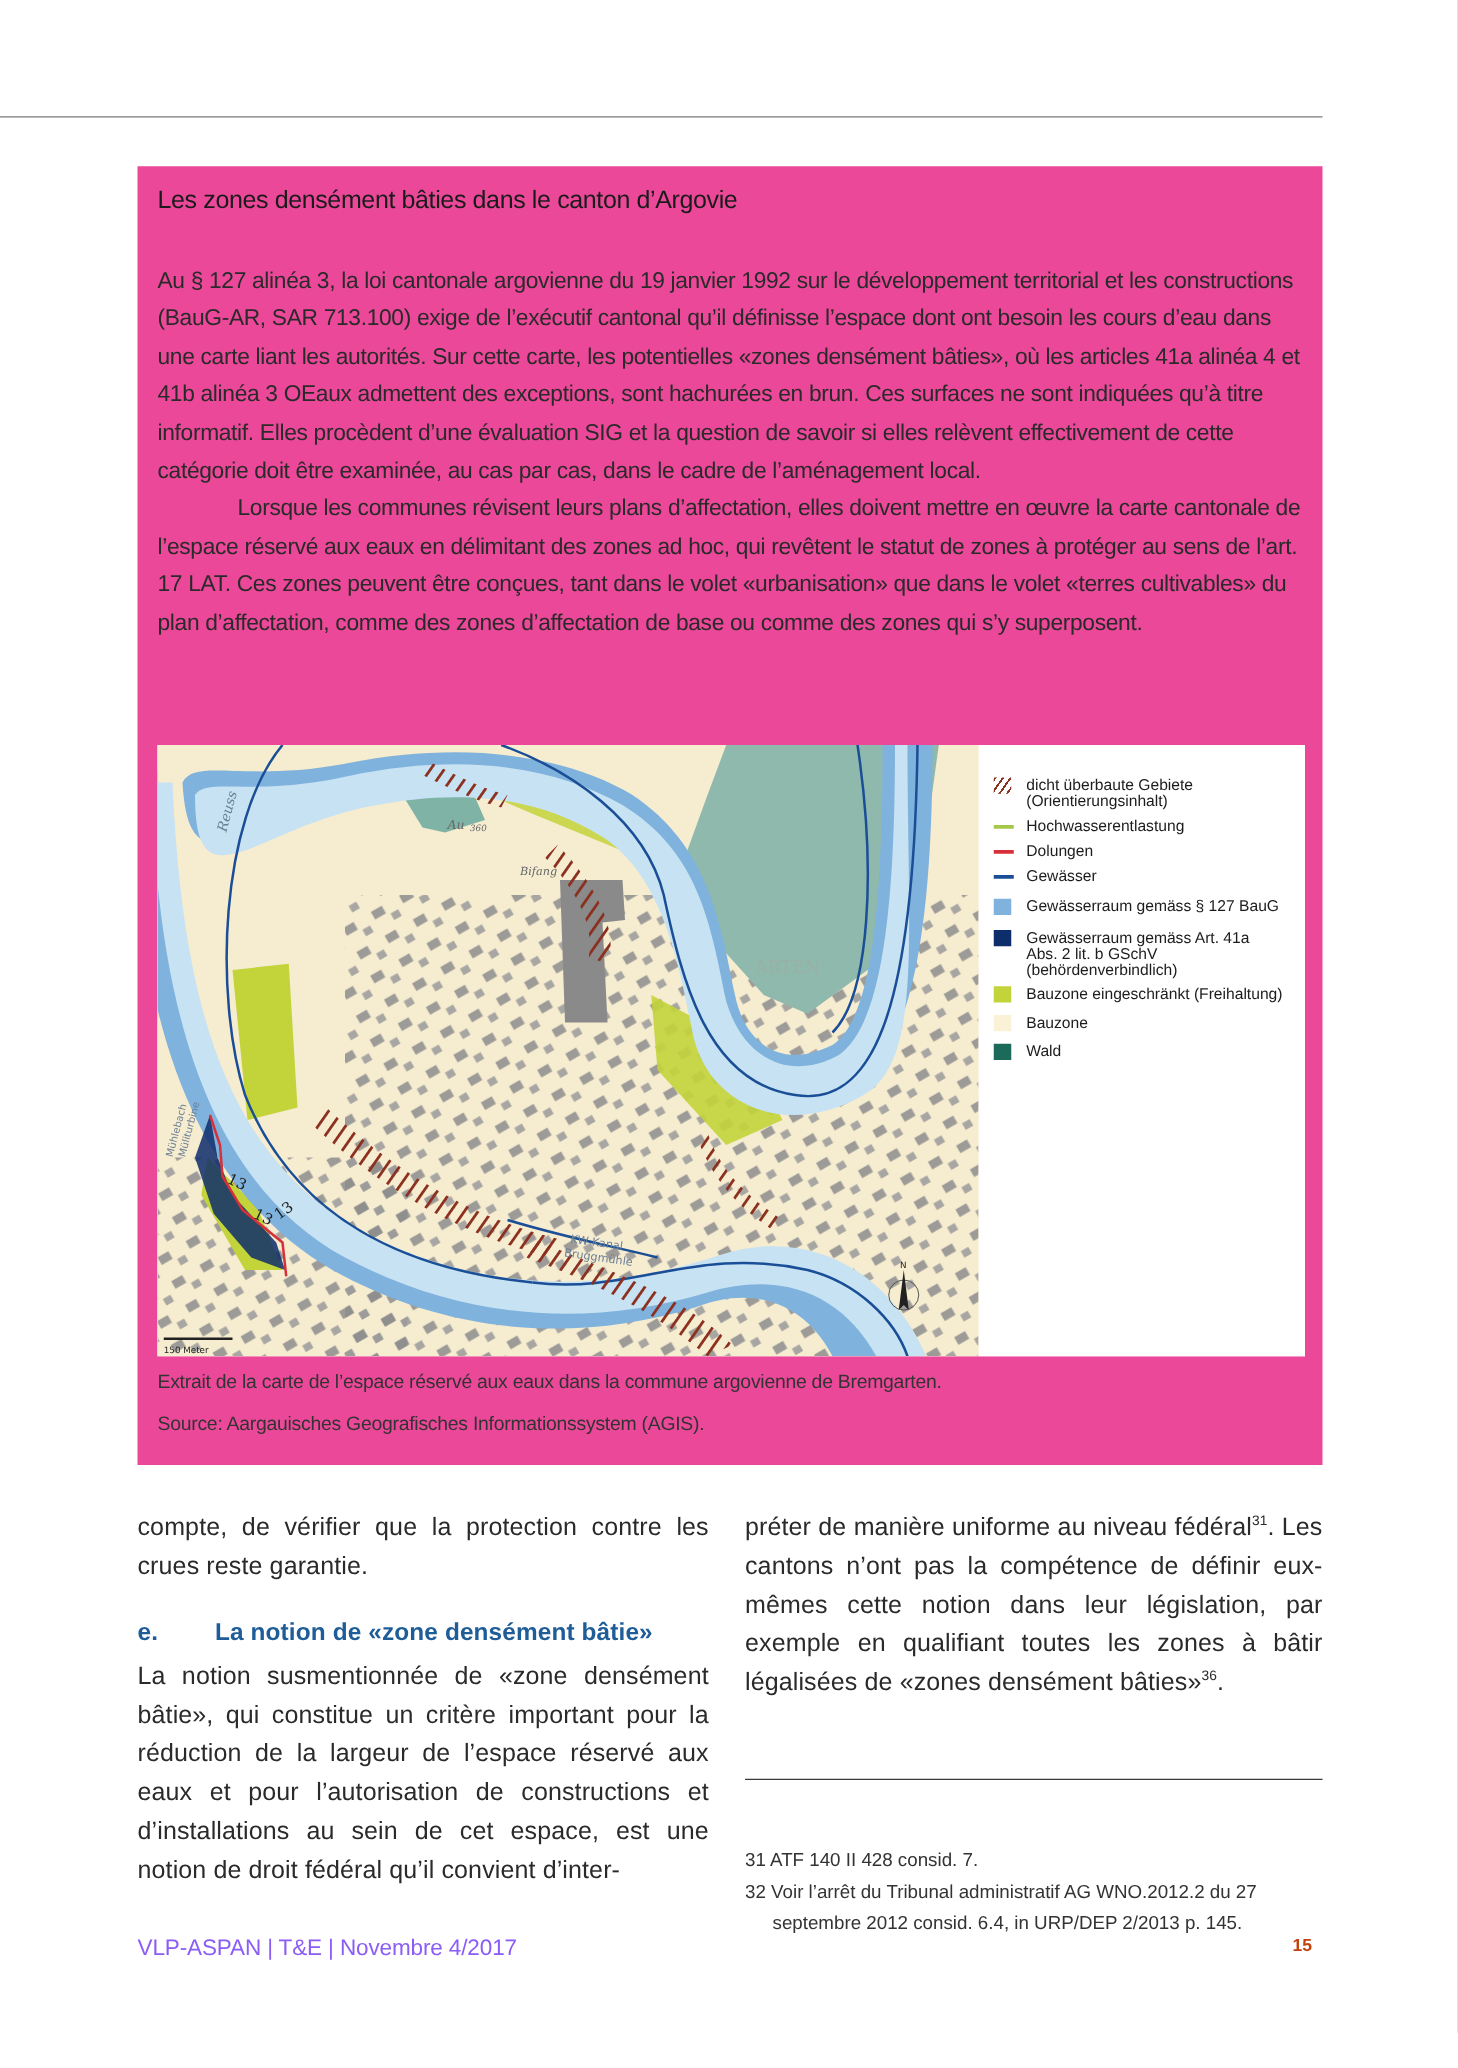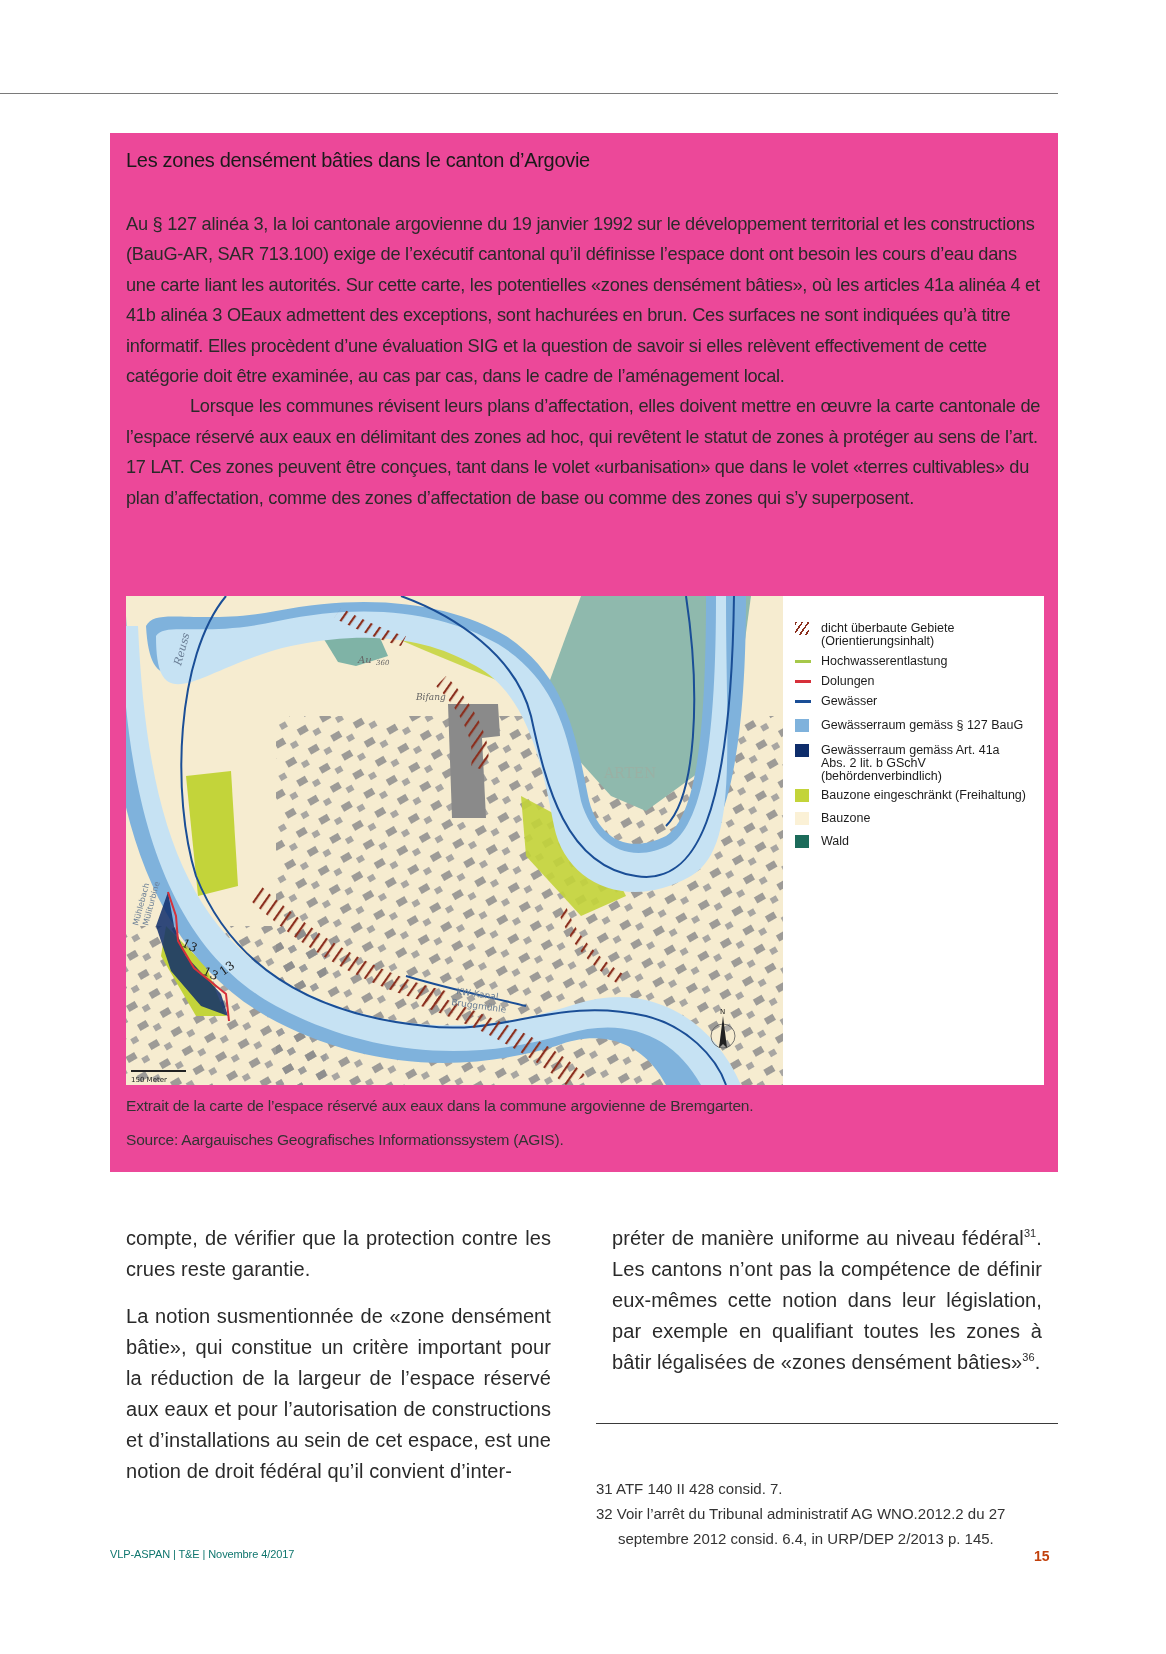--- a/index.html
+++ b/index.html
@@ -13,30 +13,30 @@
   .box-body p { margin: 0; }
   .box-body p.indent { text-indent: 64px; }
   .map-wrap { position: absolute; left: 16px; top: 463px; width: 918px; height: 489px; background: #fff; }
   .map { position: absolute; left: 0; top: 0; width: 657px; height: 489px; overflow: hidden; background: #f6ecd0; }
   .legend { position: absolute; left: 657px; top: 0; width: 261px; height: 489px; background: #fff; }
   .legend-item { position: absolute; left: 12px; display: flex; align-items: flex-start; font-size: 12.5px; line-height: 13px; color: #1c1c1c; }
   .legend-swatch { width: 14px; height: 13px; margin-right: 12px; flex-shrink: 0; }
   .legend-line { width: 16px; height: 3px; margin: 5px 10px 0 0; flex-shrink: 0; }
   .caption { position: absolute; left: 16px; font-size: 15.5px; letter-spacing: -0.2px; color: #333; }
   .col { position: absolute; font-size: 20px; line-height: 31px; color: #2a2a2a; letter-spacing: 0.1px; }
-  .col p { margin: 16px; text-align: justify; }
+  .col p { margin: 0; text-align: justify; }
   .col-left { left: 110px; top: 1207px; width: 457px; }
   .col-right { left: 596px; top: 1207px; width: 462px; }
   .heading-e { color: #1f5d99; font-weight: bold; font-size: 19.5px; margin: 22px 0 4px 0 !important; text-align: left !important; }
   .heading-e .num { display: inline-block; width: 62px; }
   sup { font-size: 11px; line-height: 0; }
   .fn-rule { position: absolute; left: 596px; top: 1423px; width: 462px; height: 1px; background: #3a3a3a; }
   .footnotes { position: absolute; left: 596px; top: 1440px; width: 470px; font-size: 15px; line-height: 25px; color: #333; margin-top: 36px; }
   .footnotes div { padding-left: 22px; text-indent: -22px; }
-  .footer-left { position: absolute; left: 110px; top: 1548px; font-size: 11px; color: #0f766e; letter-spacing: -0.1px; }
+  .footer-left { position: absolute; left: 110px; top: 1548px; font-size: 18px; color: #8b5cf6; letter-spacing: -0.1px; }
   .footer-right { position: absolute; left: 1034px; top: 1548px; font-size: 14px; font-weight: bold; color: #c2410c; }
 </style>
 </head>
 <body>
 
 <div class="top-rule"></div>
 
 <div class="box">
   <div class="box-title">Les zones densément bâties dans le canton d’Argovie</div>
   <div class="box-body">
@@ -156,20 +156,23 @@
       </div>
     </div>
   </div>
 
   <div class="caption" style="top:964px">Extrait de la carte de l’espace réservé aux eaux dans la commune argovienne de Bremgarten.</div>
   <div class="caption" style="top:998px">Source: Aargauisches Geografisches Informationssystem (AGIS).</div>
 </div>
 
 <div class="col col-left">
   <p>compte, de vérifier que la protection contre les crues reste garantie.</p>
+  <p class="heading-e">
+    <span class="num">e.</span><span>La notion de «zone densément bâtie»</span>
+  </p>
   <p>La notion susmentionnée de «zone densément bâtie», qui constitue un critère important pour la réduction de la largeur de l’espace réservé aux eaux et pour l’autorisation de constructions et d’installations au sein de cet espace, est une notion de droit fédéral qu’il convient d’inter-</p>
 </div>
 
 <div class="col col-right">
   <p><span>préter de manière uniforme au niveau fédéral</span><sup>31</sup><span>. Les cantons n’ont pas la compétence de définir eux-mêmes cette notion dans leur législation, par exemple en qualifiant toutes les zones à bâtir légalisées de «zones densément bâties»</span><sup>36</sup><span>.</span></p>
 </div>
 
 <div class="fn-rule"></div>
 <div class="footnotes">
   <div>31 ATF 140 II 428 consid. 7.</div>

